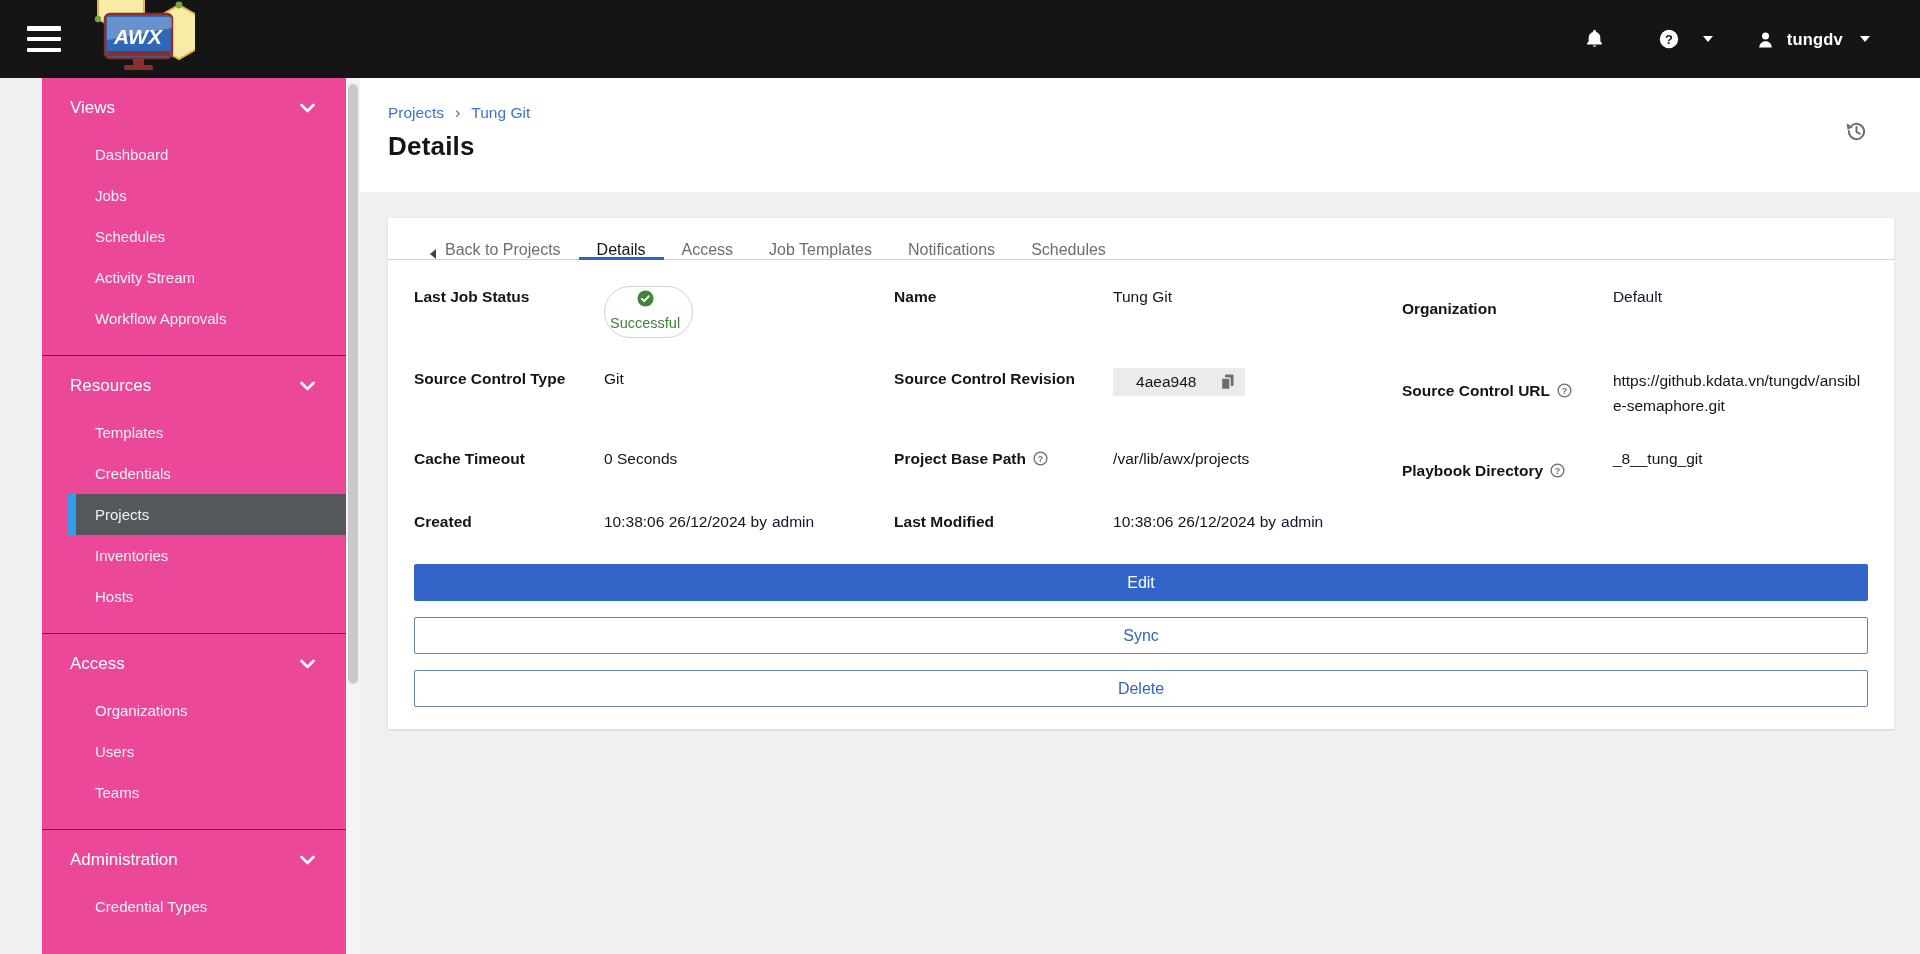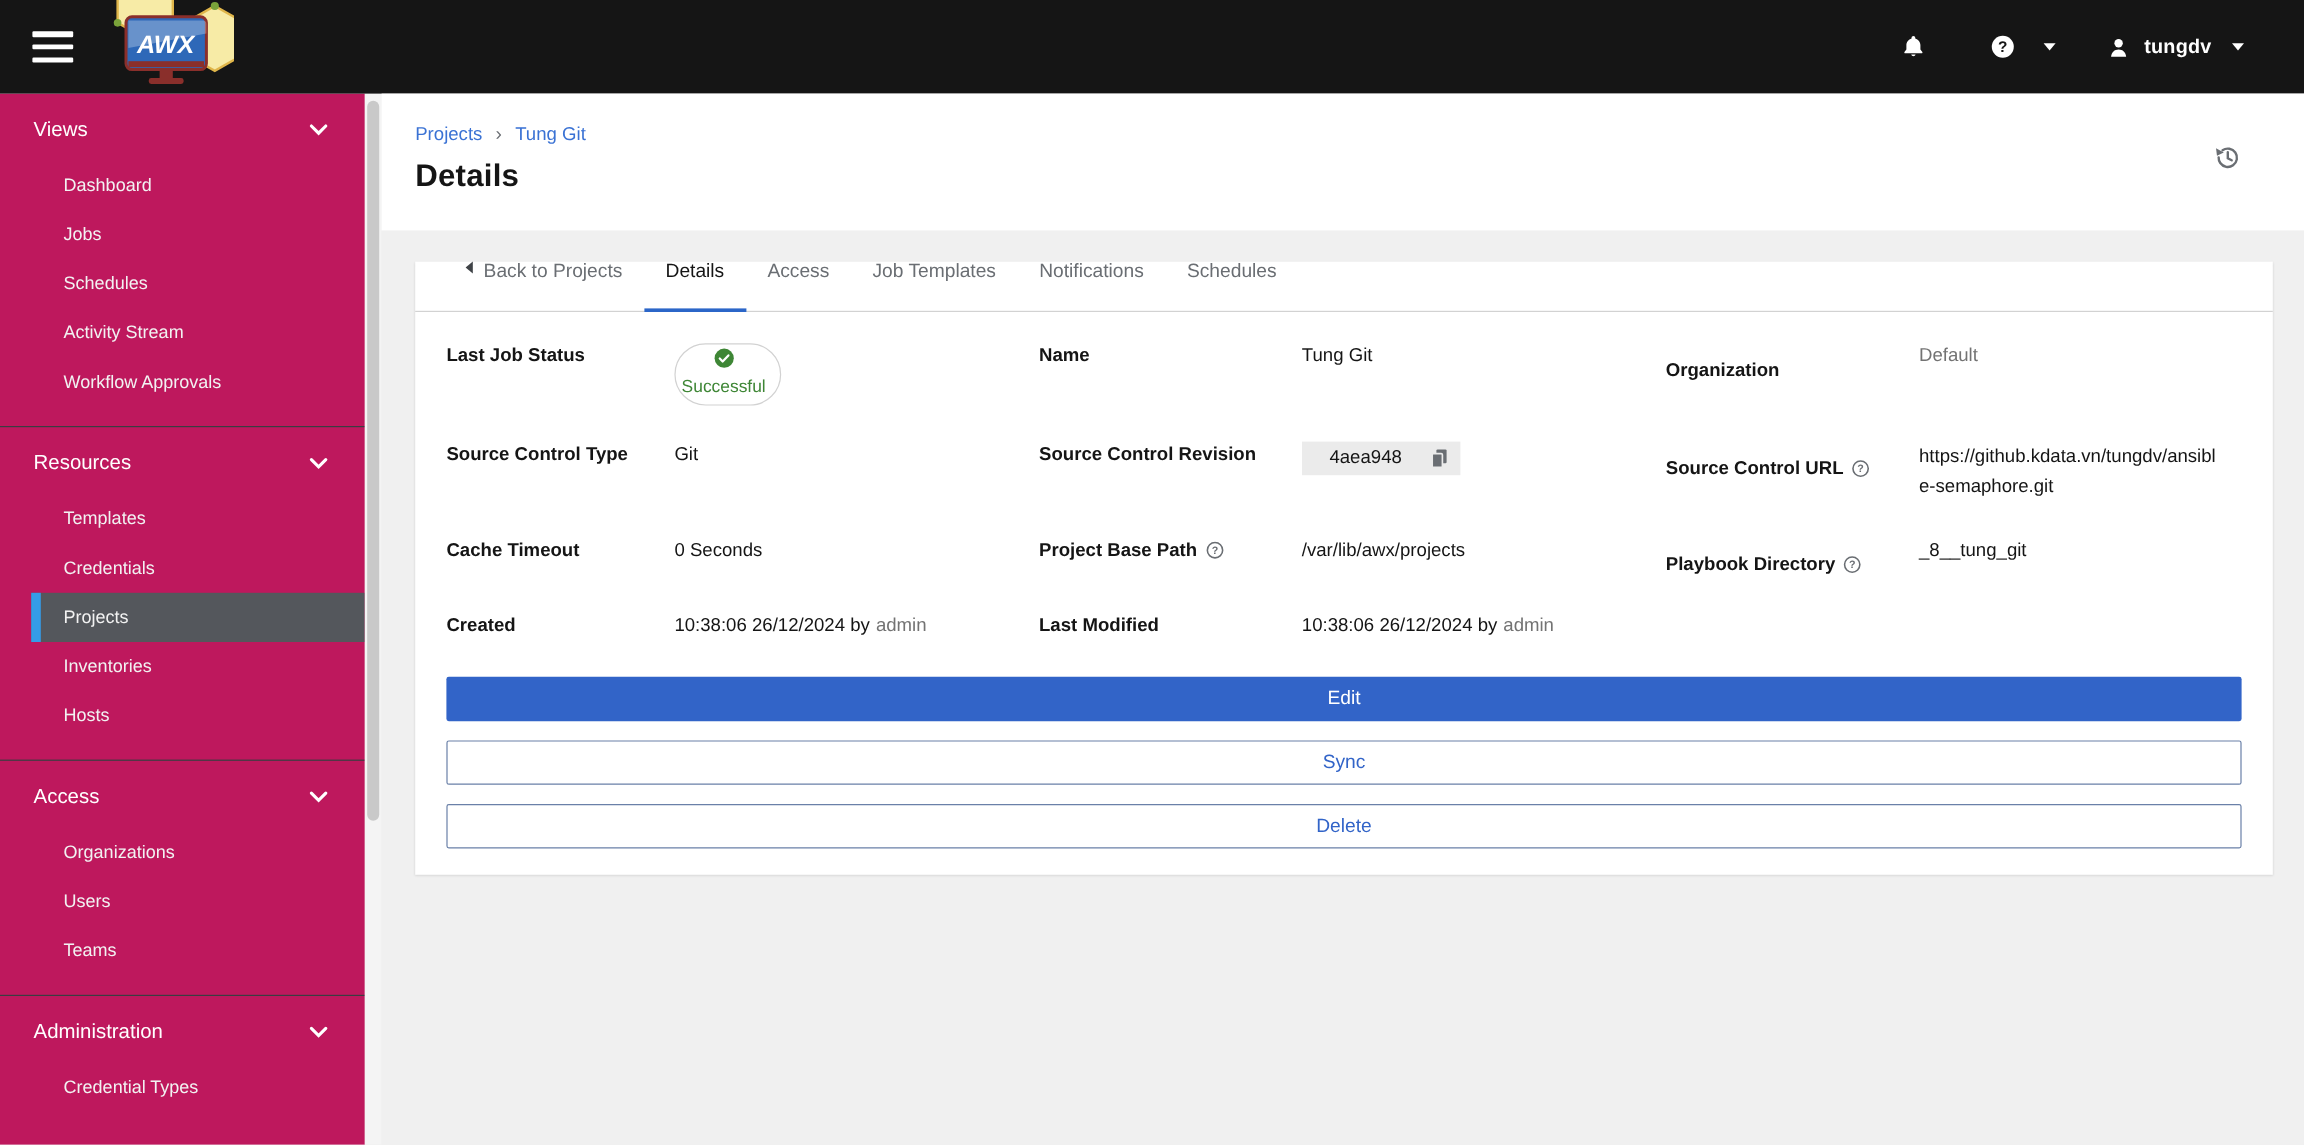--- a/index.html
+++ b/index.html
@@ -18,21 +18,21 @@
   .help-group { display:flex; align-items:center; gap:17px; margin-right:42px; }
   .user-group { display:flex; align-items:center; gap:11px; }
   .user-name { color:#fff; font-size:16.5px; font-weight:bold; letter-spacing:.2px; }
   .caret { width:0; height:0; border-left:5.5px solid transparent; border-right:5.5px solid transparent;
     border-top:6.5px solid #fff; margin-left:6px; }
 
   
   .layout { display:flex; height:876px; }
 
   
-  .sidebar { width:304px; background:#be185d; color:#fff; overflow:hidden; flex:0 0 304px; }
+  .sidebar { width:304px; background:#ec4899; color:#fff; overflow:hidden; flex:0 0 304px;margin-left:42px; }
   .nav-section { padding:0 0 16px 0; }
   .nav-section + .nav-section { border-top:1px solid #3a3d41; }
   .nav-header { display:flex; align-items:center; justify-content:space-between;
     padding:20px 30px 16px 28px; cursor:pointer; }
   .nav-header .nav-title { font-size:17px; color:#fff; }
   .nav-section ul { list-style:none; }
   .nav-section li { height:41px; line-height:41px; padding-left:53px; font-size:15px;
     color:#f2f2f2; cursor:pointer; }
   .nav-section li.active { background:#54575c; border-left:8px solid #359ce8;
     margin-left:26px; padding-left:19px; }
@@ -46,37 +46,37 @@
   .breadcrumb a { color:#3a72d4; text-decoration:none; cursor:pointer; }
   .crumb-sep { color:#6a6e73; font-size:16px; }
   .page-title { font-size:26px; font-weight:bold; margin-top:9px; letter-spacing:.2px; }
   .history-btn { position:absolute; right:52px; top:42px; background:none; border:none; cursor:pointer; }
 
   .content-body { flex:1; background:#f0f0f0; padding:26px 26px 0 28px; }
   .card { background:#fff; box-shadow:0 1px 2px rgba(3,3,3,.13); }
 
   
   .tabs { display:flex; border-bottom:1px solid #d2d2d2; height:42px; padding-left:24px; }
-  .tab { display:flex; align-items:flex-start; gap:9px; padding:0 18px; font-size:16px;
+  .tab { display:flex; align-items:flex-end; gap:9px; padding:0 18px; font-size:16px;
     color:#6a6e73; cursor:pointer; position:relative; background:none; border:none; }
   .tab.active { color:#151515; }
   .tab.active::after { content:""; position:absolute; left:0; right:0; bottom:-1px; height:3px; background:#2b66c8; }
   .back-caret { width:0; height:0; border-top:5px solid transparent; border-bottom:5px solid transparent;
     border-right:6px solid #3f4347; }
 
   
   .details-grid { display:grid; grid-template-columns:489fr 518fr 489fr; column-gap:14px;
     padding:26px 26px 0 26px; }
   .detail { display:flex; align-items:flex-start; margin-bottom:30px; }
   .dt { font-weight:bold; font-size:15.5px; line-height:21px; display:flex; align-items:center; gap:7px; }
   .c1 .dt { flex:0 0 190px; }
   .c2 .dt { flex:0 0 219px; }
   .c3 .dt { flex:0 0 211px;margin-top:12px; }
   .dd { font-size:15.5px; line-height:21px; min-width:0; }
-  .dd a { color:#737373; text-decoration:none; cursor:pointer; }
+  .dd a { color:#0f172a; text-decoration:none; cursor:pointer; }
   .dd.url { max-width:250px; word-break:break-all; line-height:25px; }
   .by-link { margin-left:5px; }
 
   .status-badge { display:inline-flex; align-items:center; gap:6px; border:1px solid #d2d2d2;
     border-radius:30px; padding:3px 12px 3px 5px; color:#3e8635; font-size:14.5px; cursor:default;flex-direction:column; }
   .rev-chip { display:inline-flex; align-items:center; gap:23px; background:#ebebeb; padding:3px 9px 4px 23px; }
   .copy-btn { background:none; border:none; cursor:pointer; display:flex; }
 
   
   .actions { display:flex; gap:16px; padding:2px 26px 22px 26px;flex-direction:column; }

